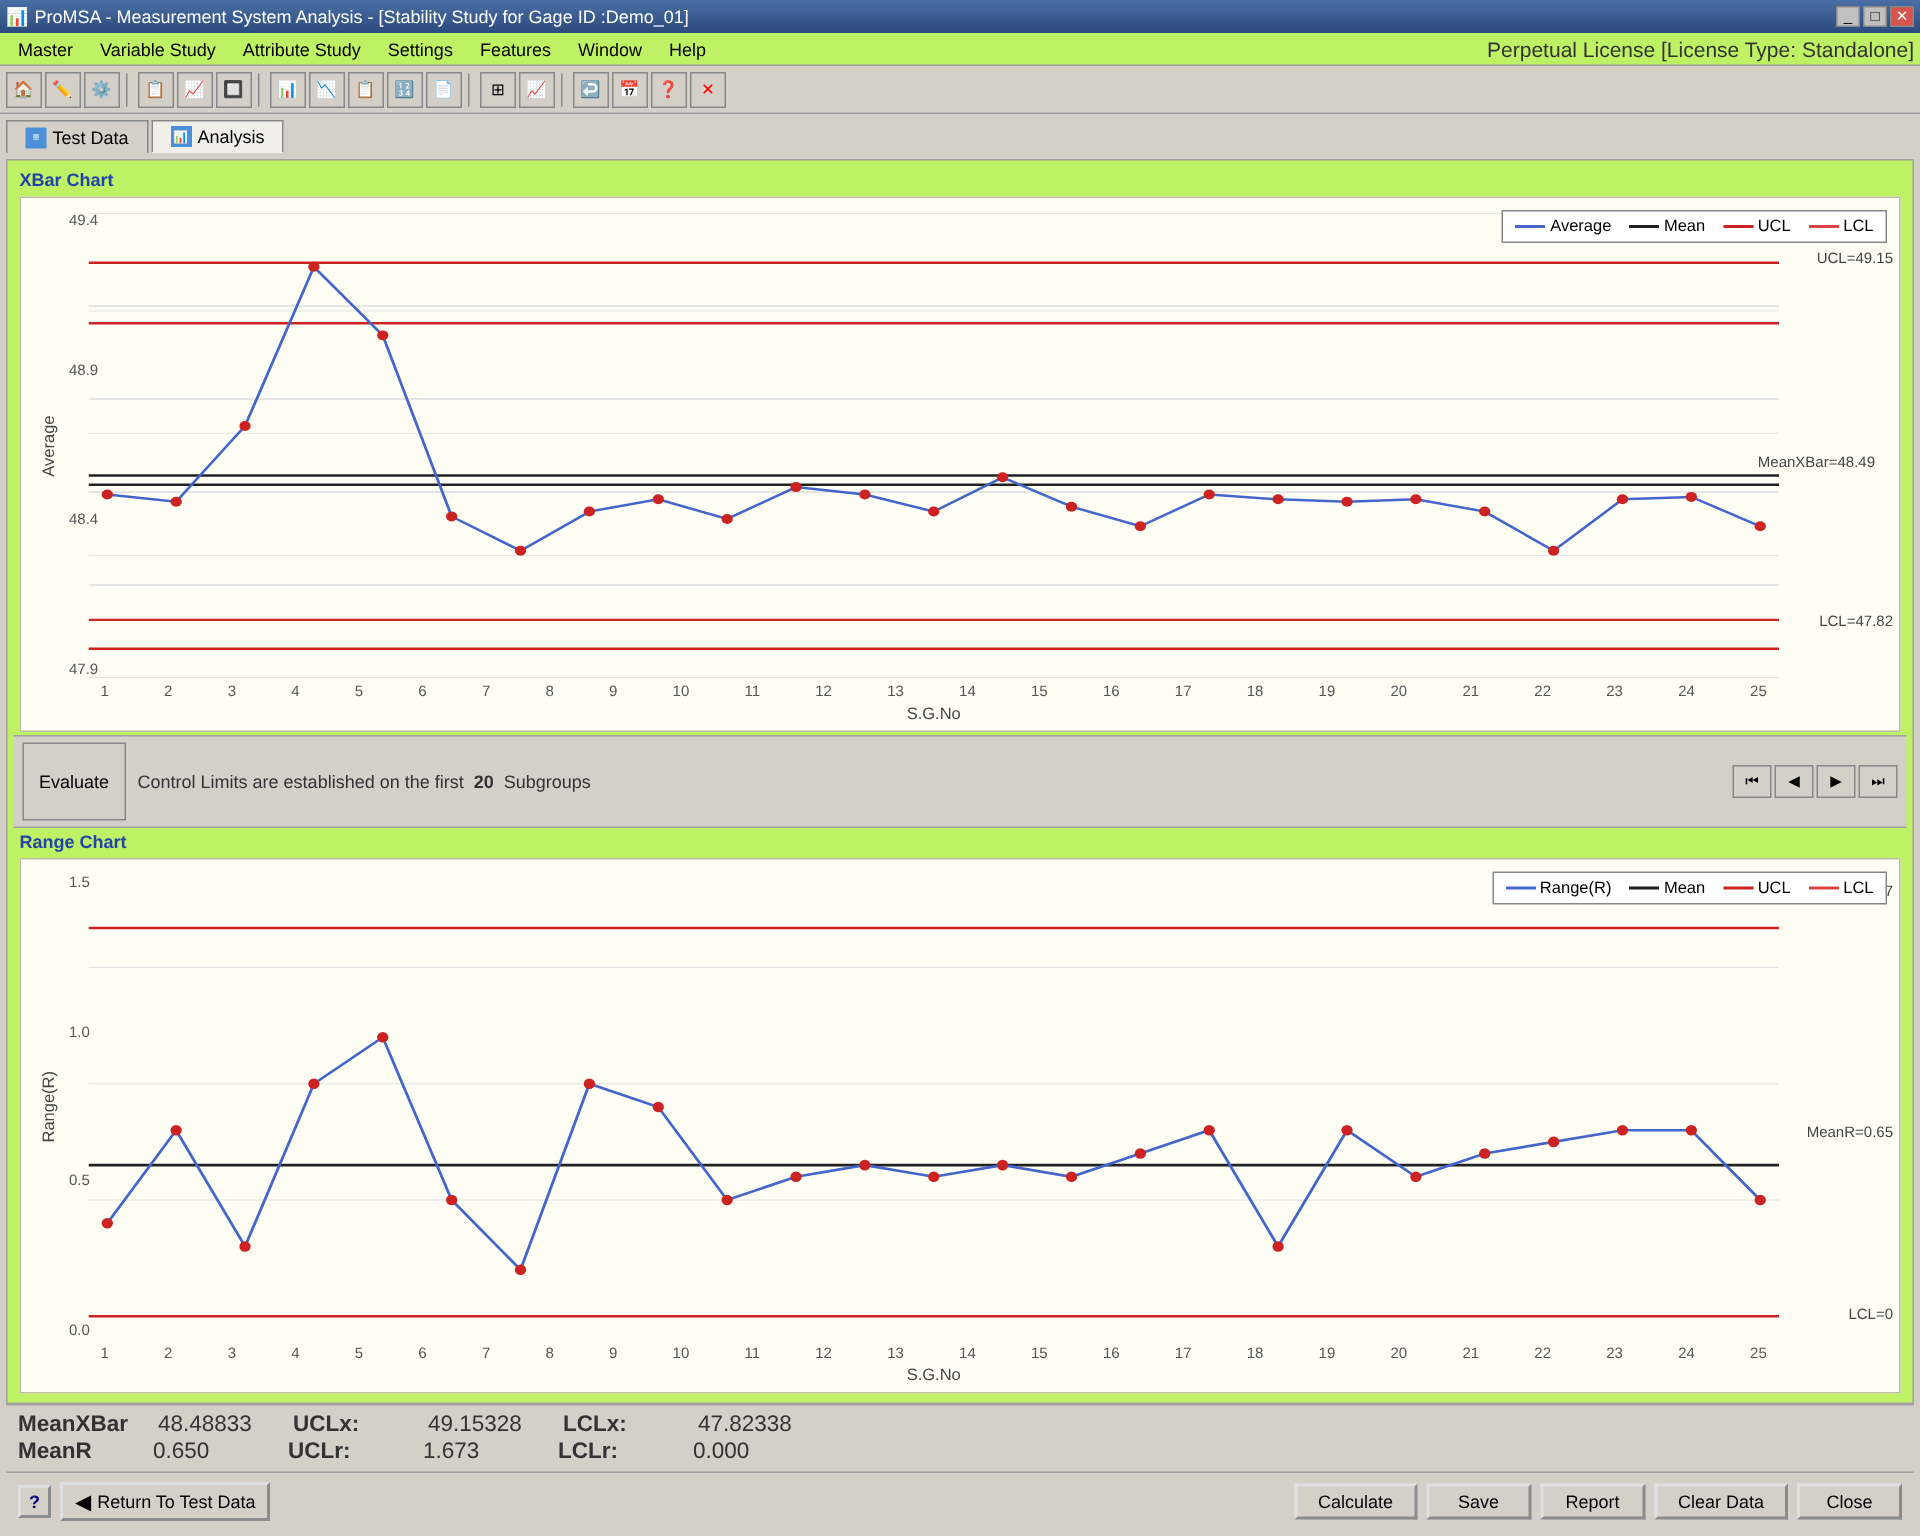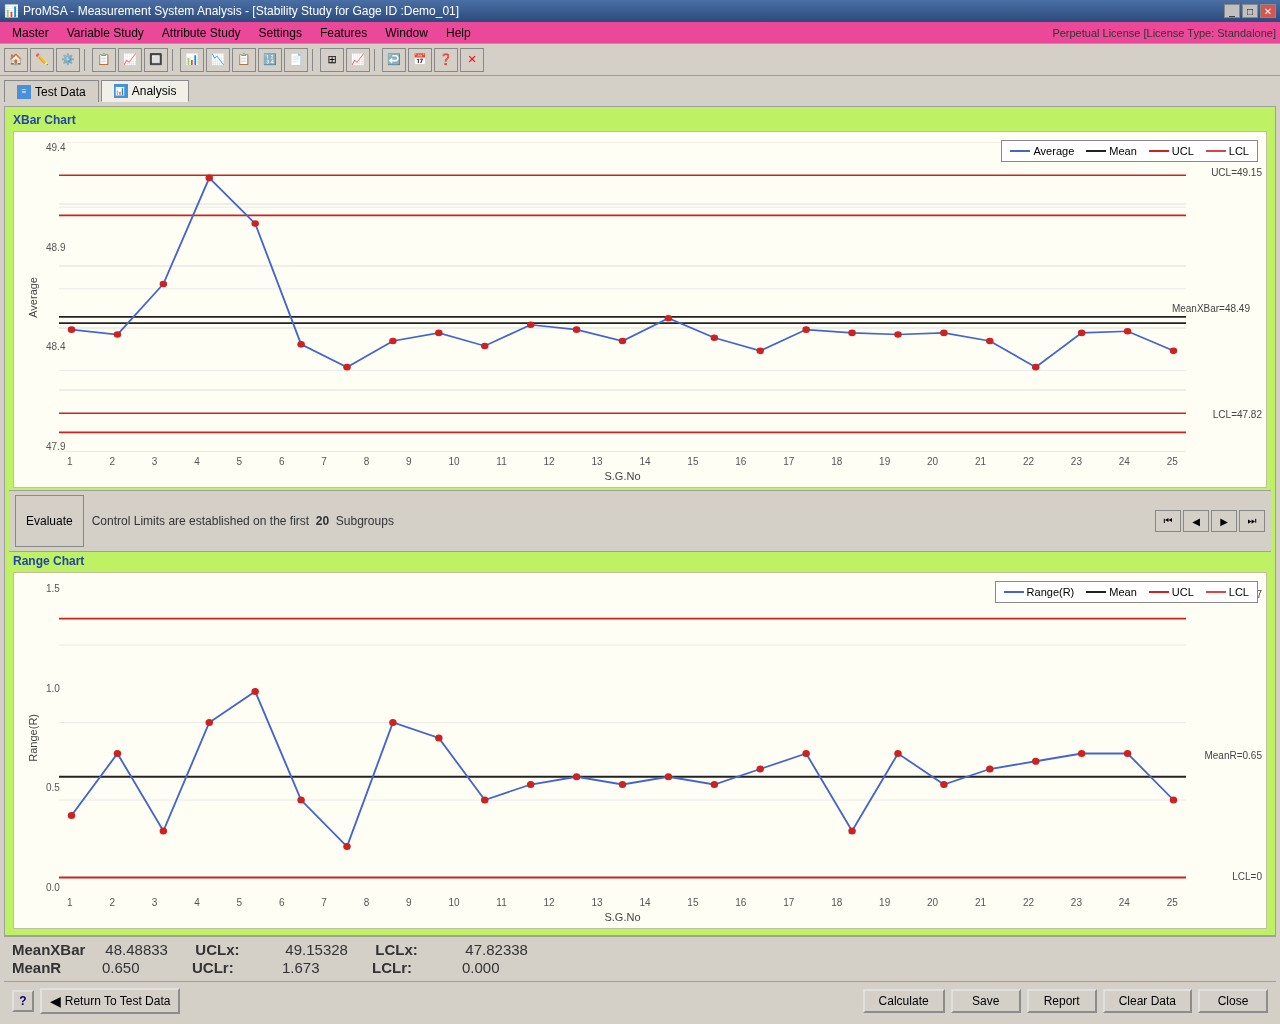--- a/index.html
+++ b/index.html
@@ -6,23 +6,23 @@
     body { font-family: 'Segoe UI', Tahoma, Arial, sans-serif; font-size: 12px; background: #d4d0c8; width: 1280px; height: 1024px; overflow: hidden; }
 
     
     .title-bar { background: linear-gradient(to bottom, #4a6fa5, #2c4a7c); color: white; height: 22px; display: flex; align-items: center; justify-content: space-between; padding: 0 4px; font-size: 12px; }
     .title-bar-title { display: flex; align-items: center; gap: 4px; }
     .title-bar-controls { display: flex; gap: 2px; }
     .title-bar-btn { background: #c0c0c0; border: 1px solid #888; color: black; width: 16px; height: 14px; font-size: 10px; display: flex; align-items: center; justify-content: center; cursor: pointer; }
     .title-bar-btn.close { background: #d9534f; color: white; }
 
     
-    .menu-bar { background: #ec4899; height: 22px; display: flex; align-items: center; border-bottom: 1px solid #a0a0a0; padding: 0 4px; gap: 2px; }
+    .menu-bar { background: #bef264; height: 22px; display: flex; align-items: center; border-bottom: 1px solid #a0a0a0; padding: 0 4px; gap: 2px; }
     .menu-item { padding: 2px 8px; cursor: pointer; font-size: 12px; }
-    .license-text { margin-left: auto; font-size: 11px; color: #333; }
+    .license-text { margin-left: auto; font-size: 14px; color: #333; }
 
     
     .toolbar { background: #d4d0c8; height: 32px; display: flex; align-items: center; padding: 2px 4px; gap: 2px; border-bottom: 1px solid #a0a0a0; }
     .toolbar-btn { width: 24px; height: 24px; background: #d4d0c8; border: 1px solid #888; display: flex; align-items: center; justify-content: center; cursor: pointer; font-size: 11px; }
     .toolbar-sep { width: 4px; height: 22px; border-left: 1px solid #888; margin: 0 2px; }
 
     
     .main-content { background: #d4d0c8; padding: 4px; display: flex; flex-direction: column; height: calc(1024px - 22px - 22px - 32px); }
 
     

